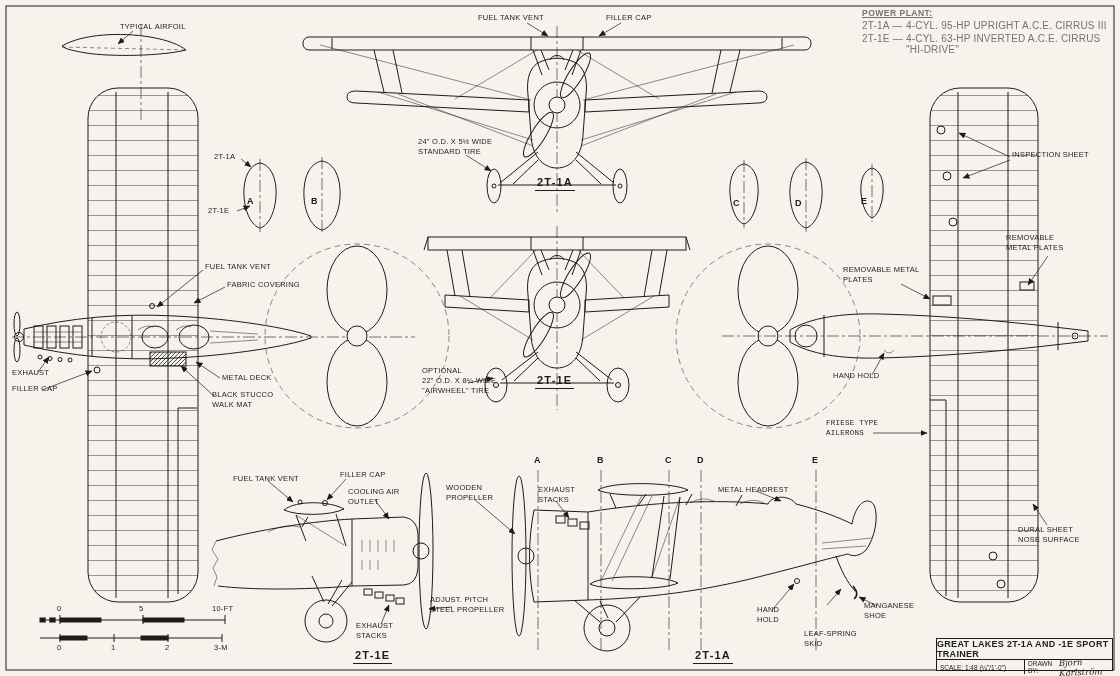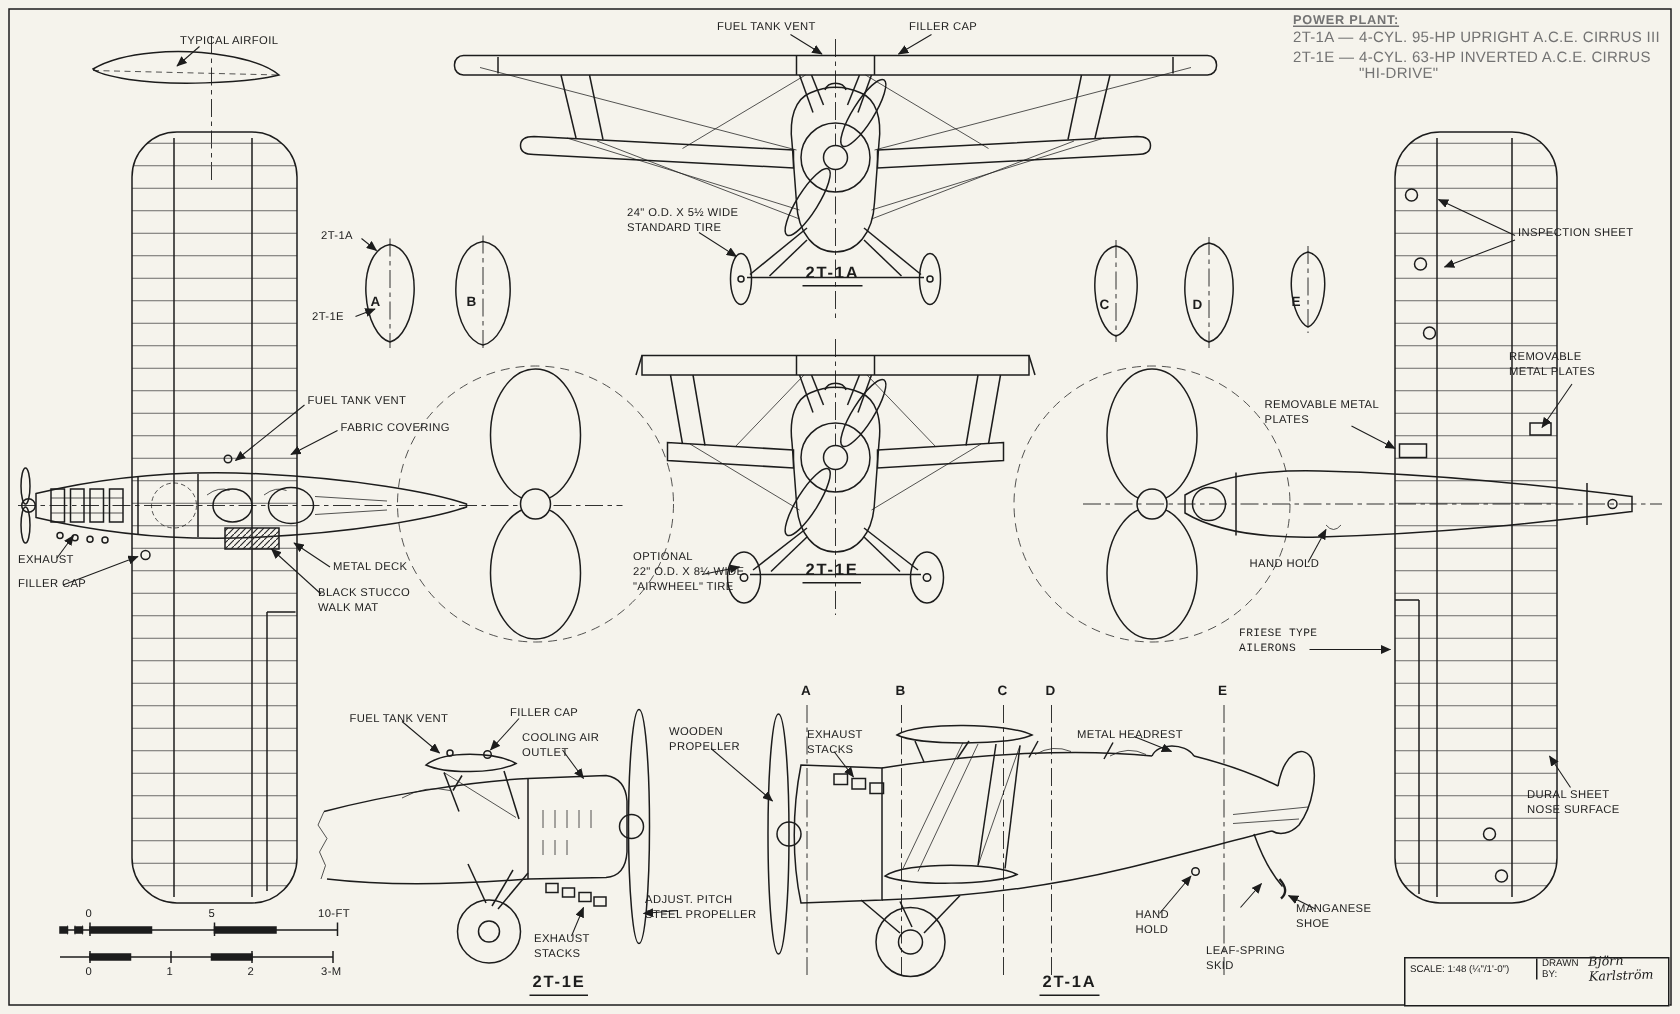--- a/index.html
+++ b/index.html
@@ -445,20 +445,21 @@
     <span class="pp-model">2T-1A —</span>
     <span class="pp-desc">4-CYL. 95-HP UPRIGHT  A.C.E. CIRRUS III</span>
   </div>
   <div class="pp-row">
     <span class="pp-model">2T-1E —</span>
     <span class="pp-desc">4-CYL. 63-HP INVERTED  A.C.E. CIRRUS "HI-DRIVE"</span>
   </div>
 </div>
 
 <div class="titleblock" style="left:936px;top:638px;width:177px;height:33px;">
+  <div class="tb-title">GREAT LAKES 2T-1A AND -1E SPORT TRAINER</div>
   <div class="tb-row">
     <div class="tb-scale">SCALE: 1:48 (¼"/1'-0")</div>
     <div class="tb-drawn">
       <span>DRAWN BY:</span>
       <span class="sig">Björn Karlström</span>
     </div>
   </div>
 </div>
 
 </div>

